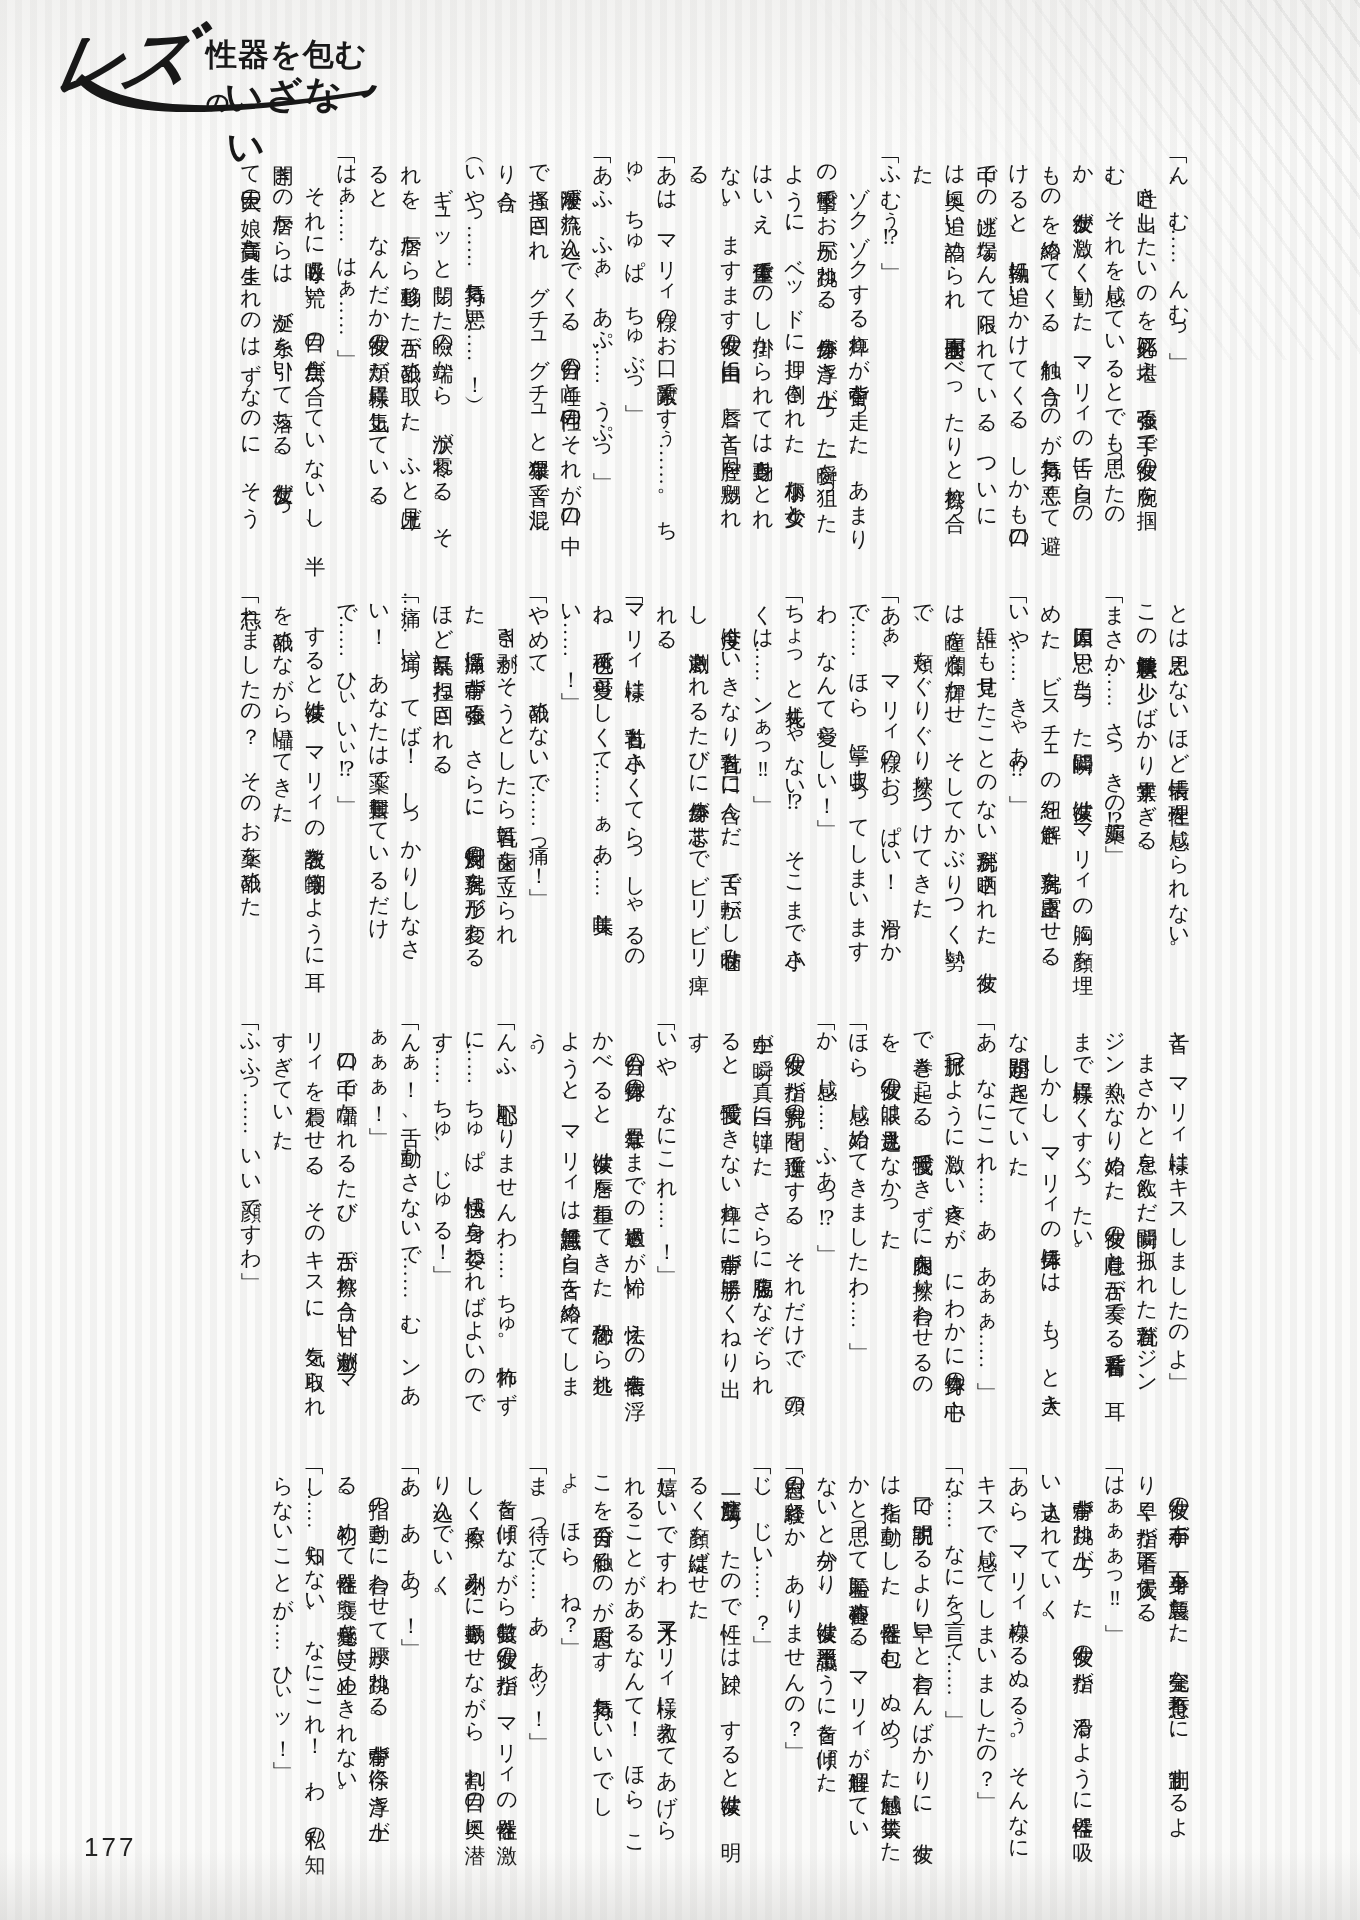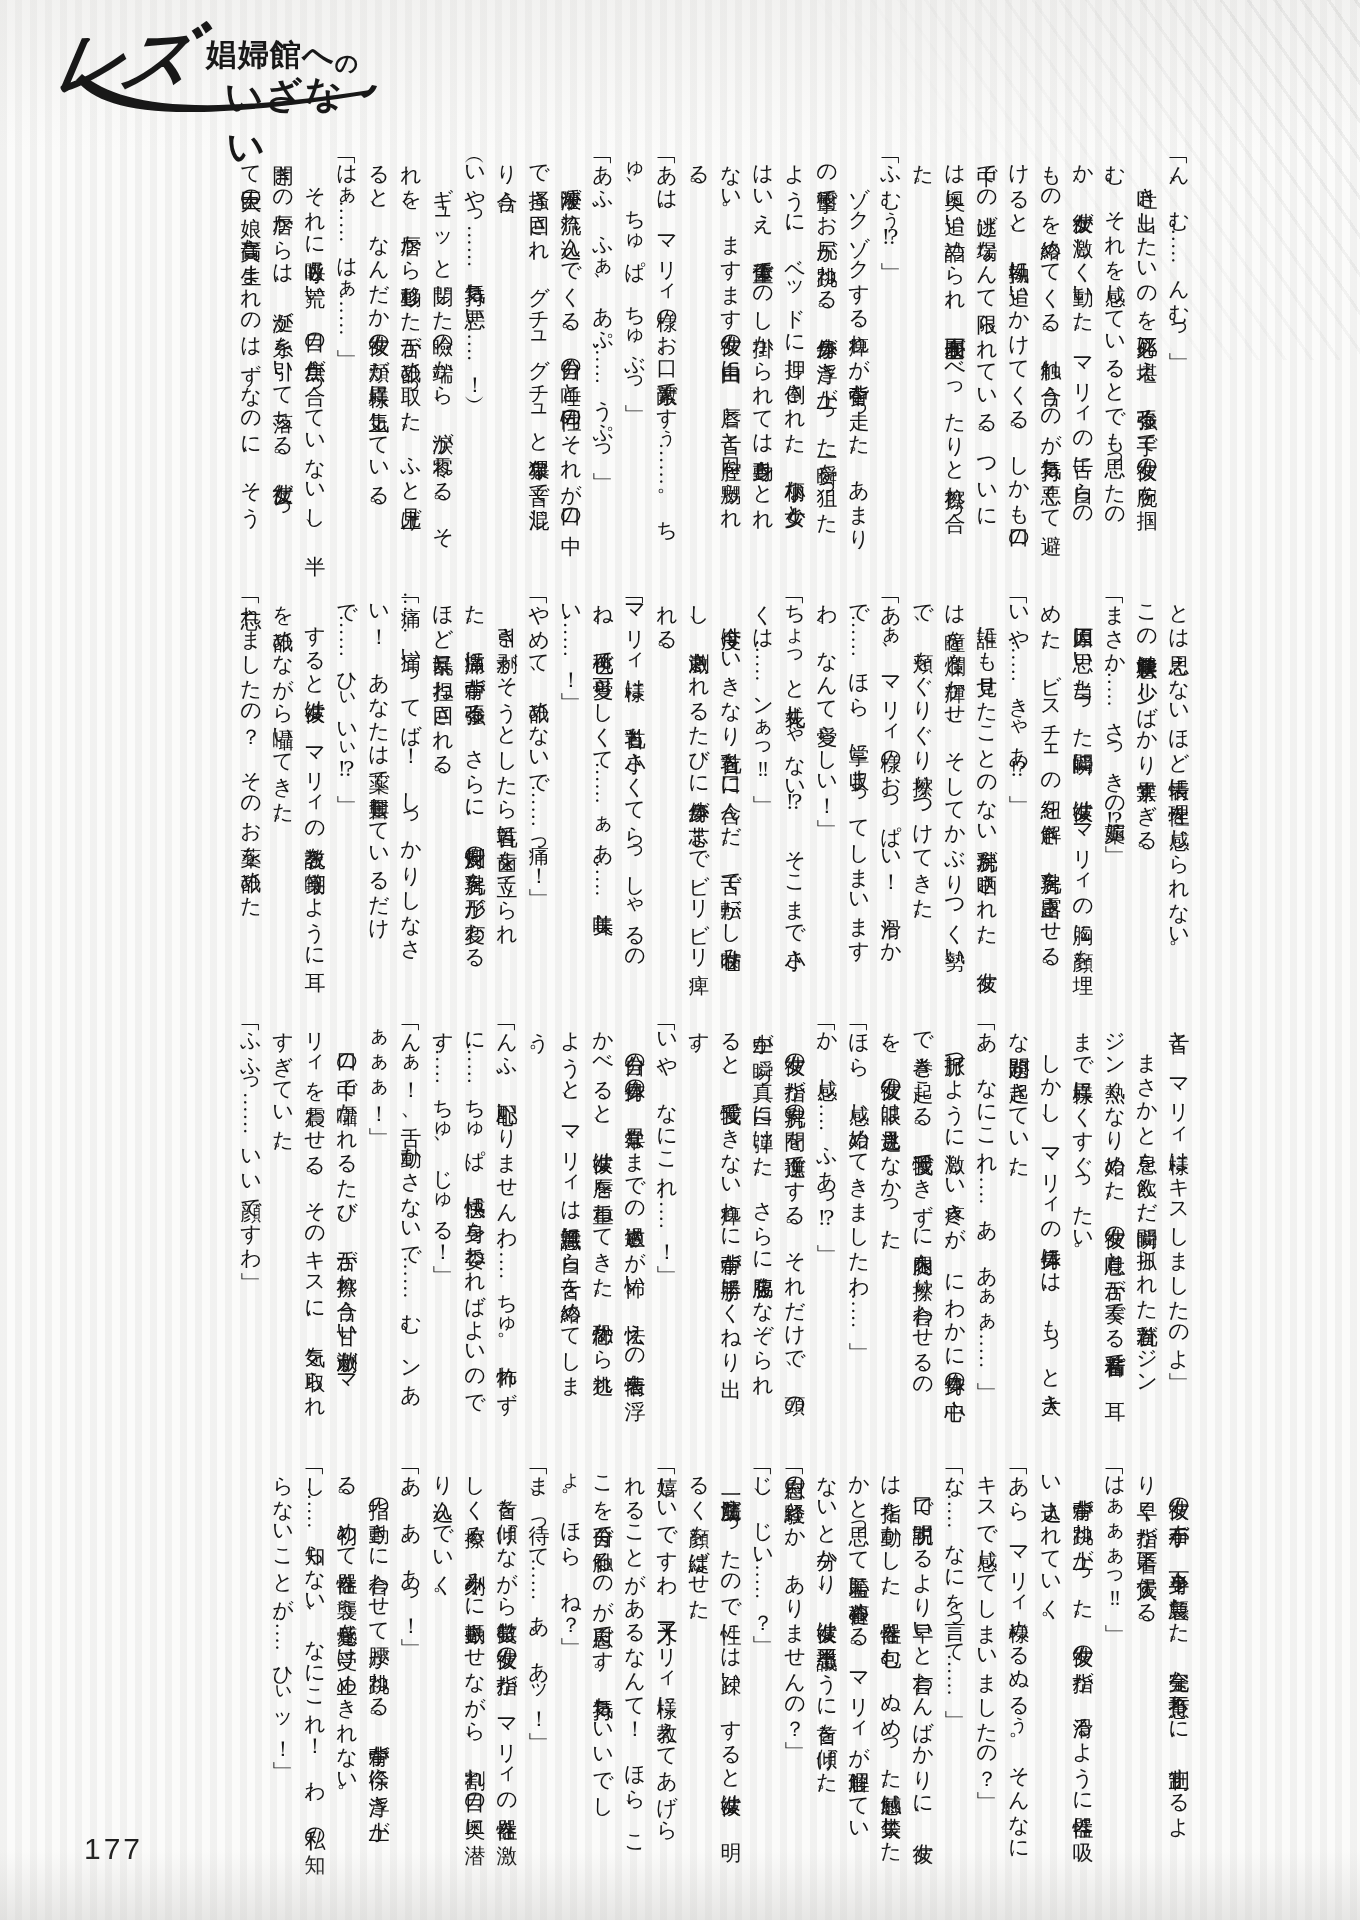--- a/index.html
+++ b/index.html
@@ -55,37 +55,37 @@
   }
   .band p{margin:0;padding:0;}
   #band1{top:150px;}
   #band2{top:590px;}
   #band3{top:1017px;}
   #band4{top:1461px;}
   
   .page-number{
     position:absolute;left:84px;top:1832px;
     font-family:"Liberation Sans","DejaVu Sans",sans-serif;
-    font-size:30px;letter-spacing:3px;color:#1f1f1f;
+    font-size:26px;letter-spacing:3px;color:#1f1f1f;
   }
 </style>
 </head>
 <body>
 
 <div class="texture"></div>
 <div class="sheen-top"></div>
 <div class="sheen-tr"></div>
 
 <div class="logo">
   <svg class="logo-swoosh" width="330" height="125" viewBox="0 0 330 125">
     <path d="M28,72 C55,104 120,118 322,86 L322,82 C140,110 70,96 34,66 Z" fill="#181818"></path>
     <path d="M316,90 C322,88 327,84 329,78 L324,77 C321,82 318,85 313,87 Z" fill="#181818"></path>
   </svg>
   <span class="logo-mark">レズ</span>
-  <span class="logo-top"><span>娼婦館へ</span><span class="logo-top-small">の</span></span>
+  <span class="logo-top"><span>性器を包む</span><span class="logo-top-small">の</span></span>
   <span class="logo-bottom">いざない</span>
 </div>
 
 <div id="band1" class="band">
     <p>「ん、む……んむっ」</p>
     <p>　吐き出したいのを必死に堪え、強張る手で彼女の腕を掴む。それを感じているとでも思ったのか、彼女が激しく動いた。マリィの舌に自らのものを絡めてくる。触れ合うのが気持ち悪くて避けると、執拗に追いかけてくる。しかも口の中での逃げ場なんて限られている。ついには奥に追い詰められ、表面同士がべったりと擦れ合った。</p>
     <p>「ふむぅ⁉」</p>
     <p>　ゾクゾクする痺れが背中を走った。あまりの衝撃でお尻が跳ねる。身体が浮き上がった一瞬を狙ったように、ベッドに押し倒された。小柄な少女とはいえ、全体重でのし掛かられては身動きとれない。ますます彼女の自由に、唇と舌と口腔を嬲られる。</p>
     <p>「あは。マリィ様のお口、素敵ですぅ……。ちゅ、ちゅぱ、ちゅぶっ」</p>
     <p>「あふ、ふぁ、あぷ……うぷっ」</p>

